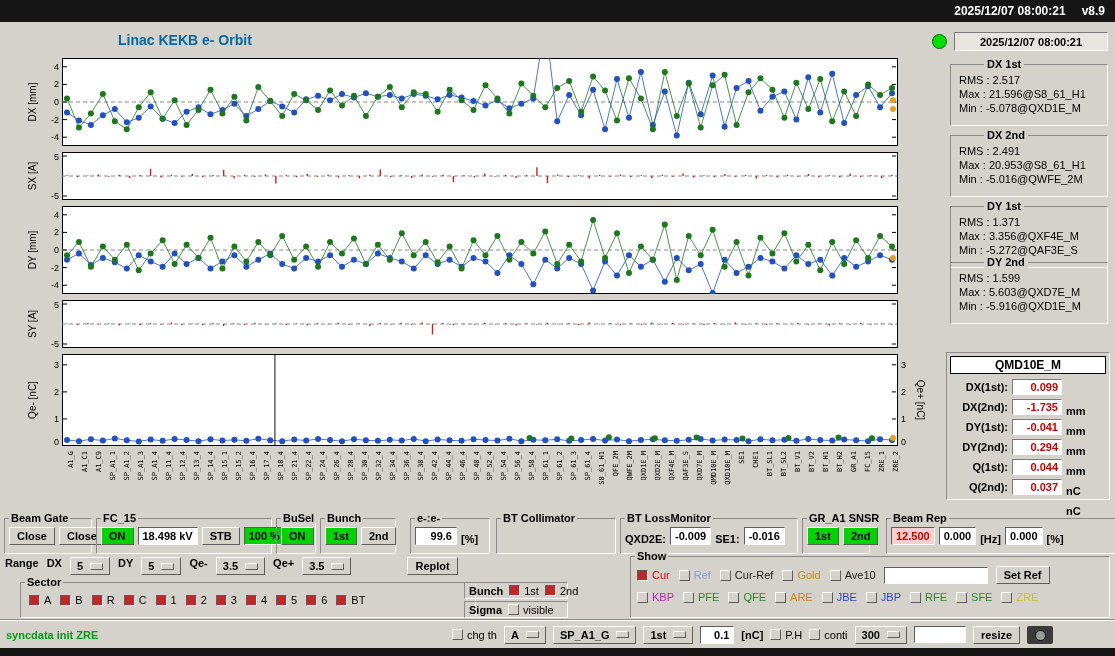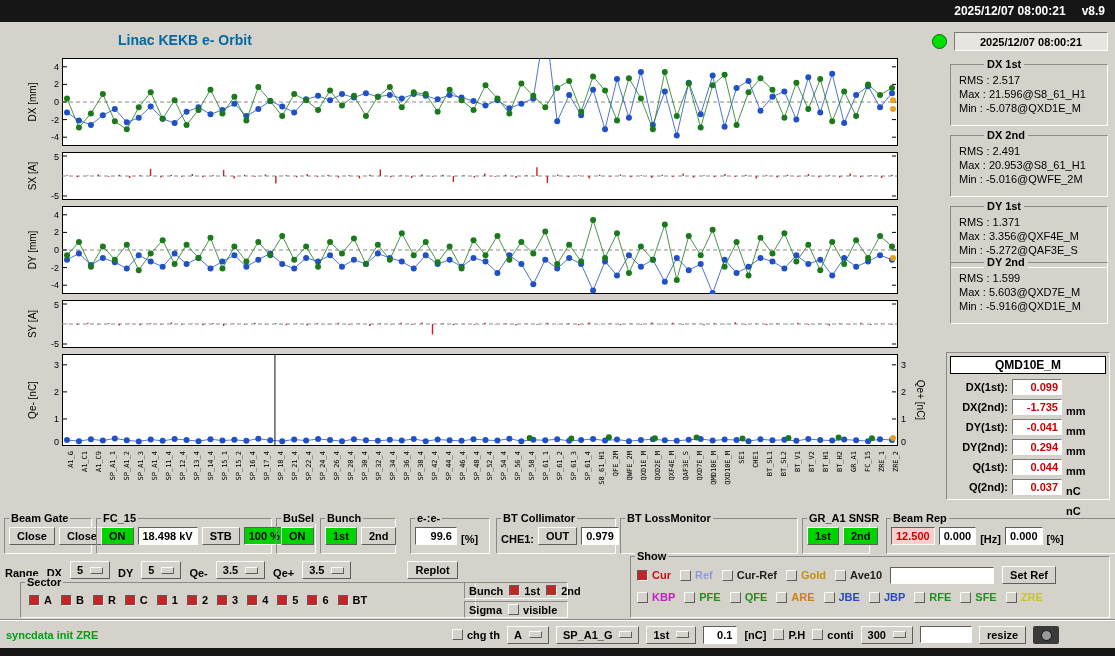--- a/index.html
+++ b/index.html
@@ -44,26 +44,26 @@
   .opt{background:#d5d2cb;border:1px solid;border-color:#fcfcfc #5d5d5d #5d5d5d #fcfcfc;
     font-size:11px;font-weight:bold;padding:2px 6px;display:inline-flex;align-items:center;gap:7px;cursor:pointer;white-space:nowrap;}
   .opt::after{content:"";width:11px;height:5px;background:#d5d2cb;border:1px solid;
     border-color:#fcfcfc #5d5d5d #5d5d5d #fcfcfc;}
   .ctl-frame{position:absolute;top:518px;height:36px;border:1px solid;
     border-color:#8a8a8a #fdfdfd #fdfdfd #8a8a8a;}
   .ctl-title{position:absolute;top:-7px;left:4px;background:#d5d2cb;font-size:11px;font-weight:bold;
     padding:0 2px;white-space:nowrap;}
   .ctl-row{display:flex;align-items:flex-end;gap:4px;padding:8px 4px 0 4px;}
   .lbl{font-size:11px;font-weight:bold;white-space:nowrap;}
-  .range-row{position:absolute;left:5px;top:557px;display:flex;align-items:flex-end;gap:8px;height:22px;}
+  .range-row{position:absolute;left:5px;top:557px;display:flex;align-items:flex-start;gap:8px;height:22px;}
   .cbpair{display:inline-flex;align-items:center;gap:4px;}
   .cb{width:11px;height:11px;background:#d5d2cb;border:1px solid;
     border-color:#fcfcfc #5d5d5d #5d5d5d #fcfcfc;display:inline-block;flex:none;}
   .cb.on{background:#c02828;border-color:#5d5d5d #fcfcfc #fcfcfc #5d5d5d;}
-  .cblabel{font-size:11px;font-weight:bold;}
+  .cblabel{font-size:11px;font-weight:normal;}
   .checks{display:inline-flex;align-items:center;gap:9px;}
   .sector-frame{position:absolute;left:20px;top:582px;width:456px;height:36px;border:1px solid;
     border-color:#8a8a8a #fdfdfd #fdfdfd #8a8a8a;}
   .sector-frame .checks{padding:11px 0 0 8px;}
   .mini-frame{position:absolute;left:464px;width:104px;height:17px;border:1px solid;
     border-color:#8a8a8a #fdfdfd #fdfdfd #8a8a8a;display:flex;align-items:center;gap:6px;padding:0 4px;}
   .show-frame{position:absolute;left:630px;top:556px;width:480px;height:62px;border:1px solid;
     border-color:#8a8a8a #fdfdfd #fdfdfd #8a8a8a;}
   .show-row1{display:flex;align-items:center;gap:8px;padding:9px 4px 0 6px;}
   .show-row2{display:flex;align-items:center;gap:10px;padding:7px 4px 0 6px;}
@@ -856,28 +856,29 @@
 </div>
 <div class="ctl-frame" style="left:410px;width:80px">
   <span class="ctl-title">e-:e-</span>
   <div class="ctl-row">
     <span class="disp" style="width:42px;text-align:right">99.6</span>
     <span class="lbl">[%]</span>
   </div>
 </div>
 <div class="ctl-frame" style="left:496px;width:120px">
   <span class="ctl-title">BT Collimator</span>
-  <div class="ctl-row">
-    <span class="lbl">CHE1:</span>
-    <button class="btn">OUT</button>
-    <span class="disp">0.979</span>
-  </div>
 </div>
 <div class="ctl-frame" style="left:620px;width:178px">
   <span class="ctl-title">BT LossMonitor</span>
+  <div class="ctl-row">
+    <span class="lbl">QXD2E:</span>
+    <span class="disp">-0.009</span>
+    <span class="lbl">SE1:</span>
+    <span class="disp">-0.016</span>
+  </div>
 </div>
 <div class="ctl-frame" style="left:802px;width:68px">
   <span class="ctl-title">GR_A1 SNSR</span>
   <div class="ctl-row">
     <button class="btn green">1st</button>
     <button class="btn green">2nd</button>
   </div>
 </div>
 <div class="ctl-frame" style="left:886px;width:256px">
   <span class="ctl-title">Beam Rep</span>

